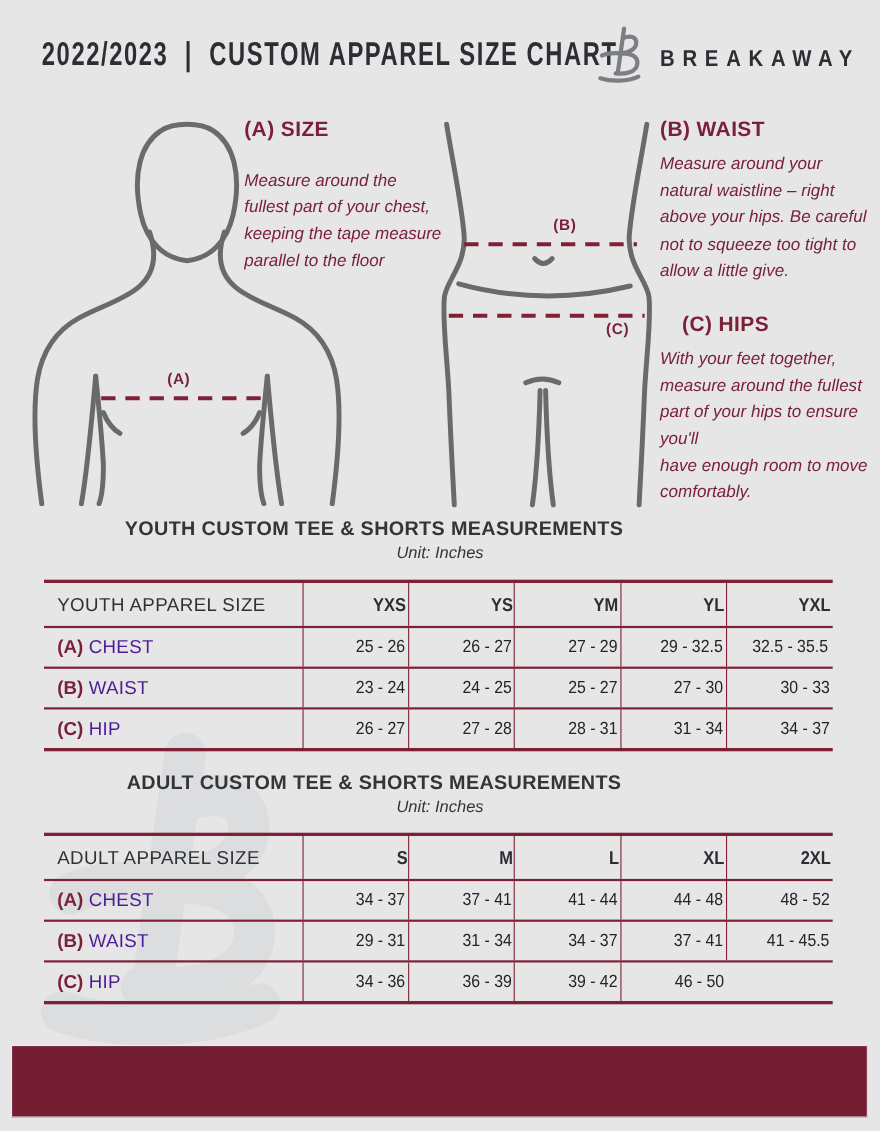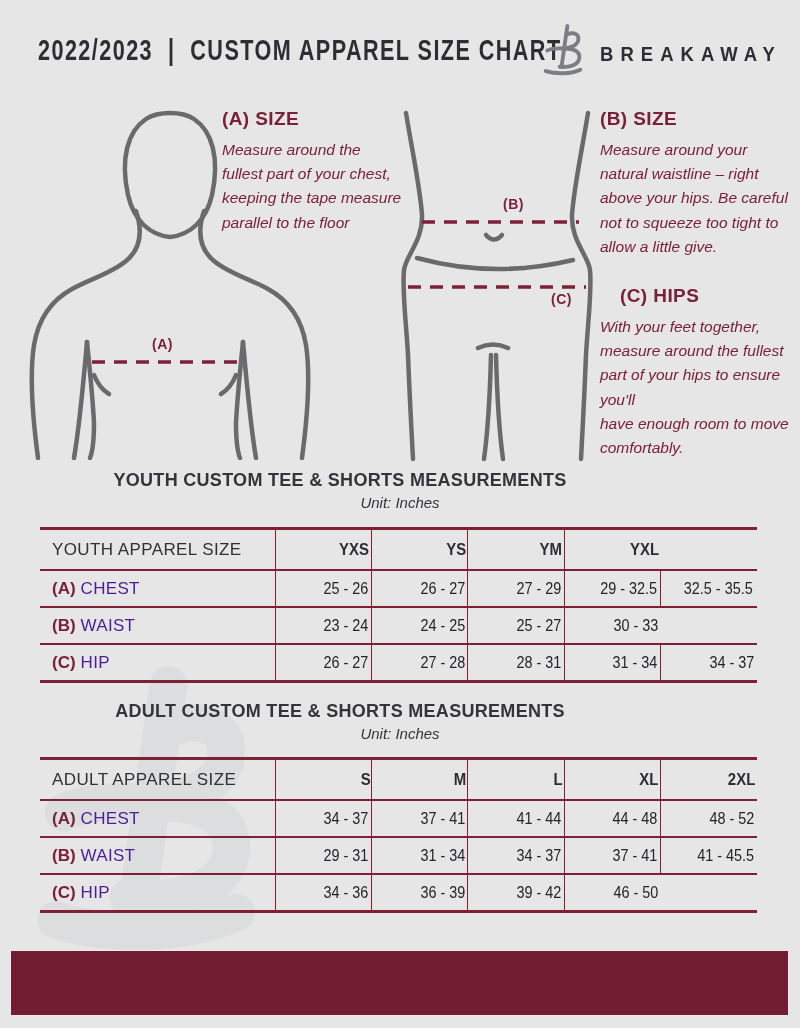--- a/index.html
+++ b/index.html
@@ -114,23 +114,23 @@
     <path d="M88 243 Q103 236 118 243"></path>
     <path d="M101 250 C100 290 98 325 94 354"></path>
     <path d="M106 250 C107 290 109 325 113 354"></path>
     <line class="dash" x1="32" y1="117" x2="189" y2="117"></line>
     <line class="dash" x1="18" y1="182" x2="196" y2="182"></line>
   </svg>
   <div class="measure-label" style="left:503px;top:196px">(B)</div>
   <div class="measure-label" style="left:551px;top:291px">(C)</div>
 
   <div class="instr-heading" style="left:222px;top:108px">(A) SIZE</div>
-  <div class="instr-body" style="left:222px;top:138px;width:180px">Measure around the fullest part of your chest, keeping the tape measure parallel to the floor</div>
-
-  <div class="instr-heading" style="left:600px;top:108px">(B) SIZE</div>
+  <div class="instr-body" style="left:222px;top:153px;width:180px">Measure around the fullest part of your chest, keeping the tape measure parallel to the floor</div>
+
+  <div class="instr-heading" style="left:600px;top:108px">(B) WAIST</div>
   <div class="instr-body" style="left:600px;top:138px;width:190px">Measure around your natural waistline – right above your hips. Be careful not to squeeze too tight to allow a little give.</div>
 
   <div class="instr-heading" style="left:620px;top:285px">(C) HIPS</div>
   <div class="instr-body" style="left:600px;top:315px;width:198px">With your feet together, measure around the fullest part of your hips to ensure you'll
 have enough room to move comfortably.</div>
 
   <div class="section-title" style="top:470px">YOUTH CUSTOM TEE &amp; SHORTS MEASUREMENTS</div>
   <div class="section-unit" style="top:494px">Unit: Inches</div>
 
   <div class="size-table" style="top:527px">
@@ -141,20 +141,23 @@
       <div class="td">
           <span class="size-code">YXS</span>
         </div>
       <div class="td">
           <span class="size-code">YS</span>
         </div>
       <div class="td">
           <span class="size-code">YM</span>
         </div>
       <div class="td">
+          <span class="size-code">YL</span>
+        </div>
+      <div class="td">
           <span class="size-code">YXL</span>
         </div>
     </div>
     <div class="trow">
       <div class="td first">
           <span class="row-prefix">(A)</span>
           <span class="row-label">CHEST</span>
         </div>
       <div class="td">
           <span class="range">25 - 26</span>
@@ -180,20 +183,23 @@
       <div class="td">
           <span class="range">23 - 24</span>
         </div>
       <div class="td">
           <span class="range">24 - 25</span>
         </div>
       <div class="td">
           <span class="range">25 - 27</span>
         </div>
       <div class="td">
+          <span class="range">27 - 30</span>
+        </div>
+      <div class="td">
           <span class="range">30 - 33</span>
         </div>
     </div>
     <div class="trow">
       <div class="td first">
           <span class="row-prefix">(C)</span>
           <span class="row-label">HIP</span>
         </div>
       <div class="td">
           <span class="range">26 - 27</span>

